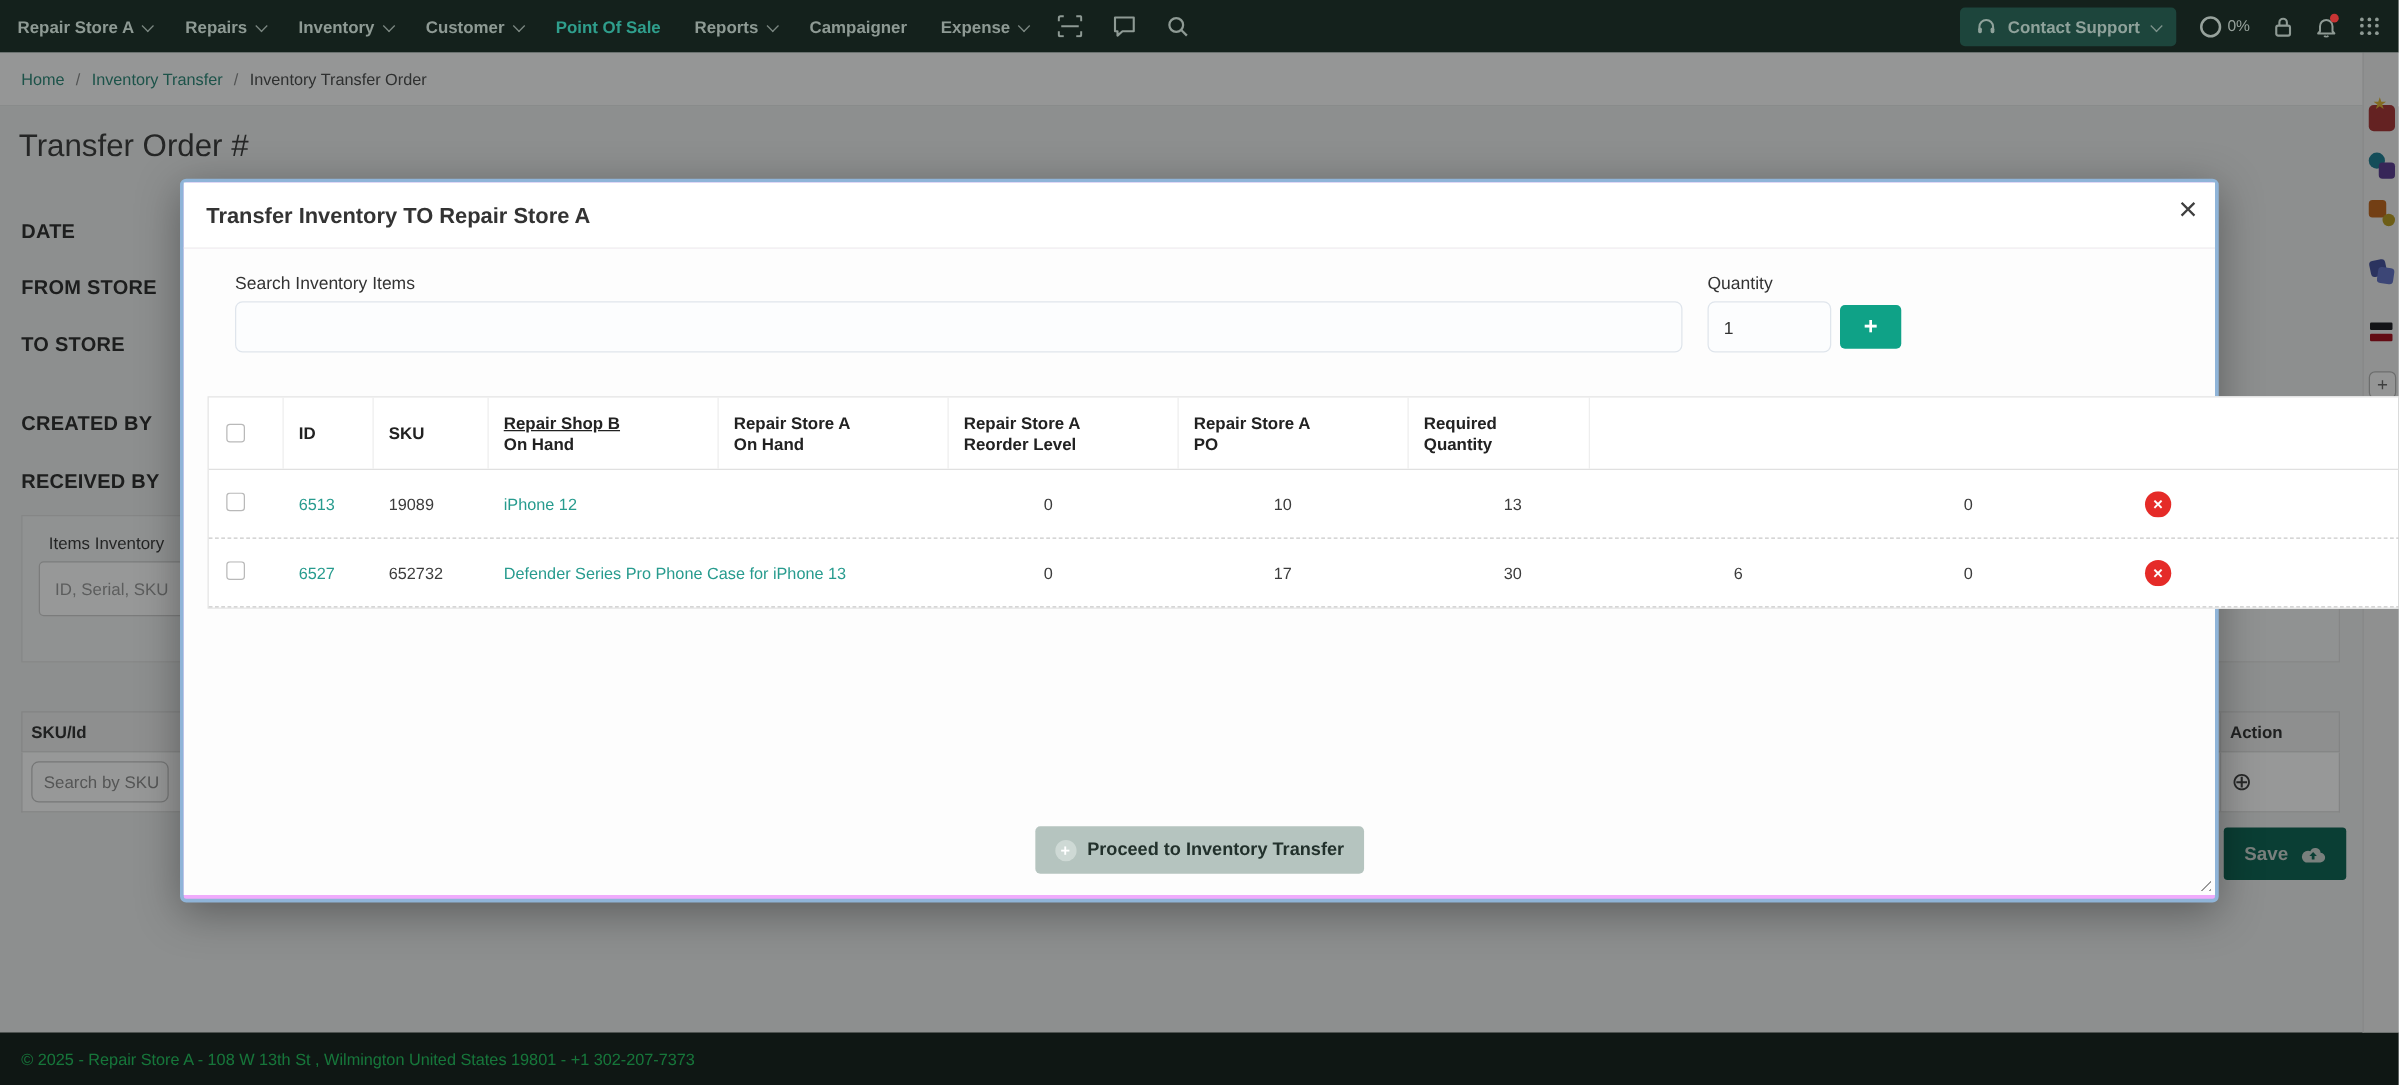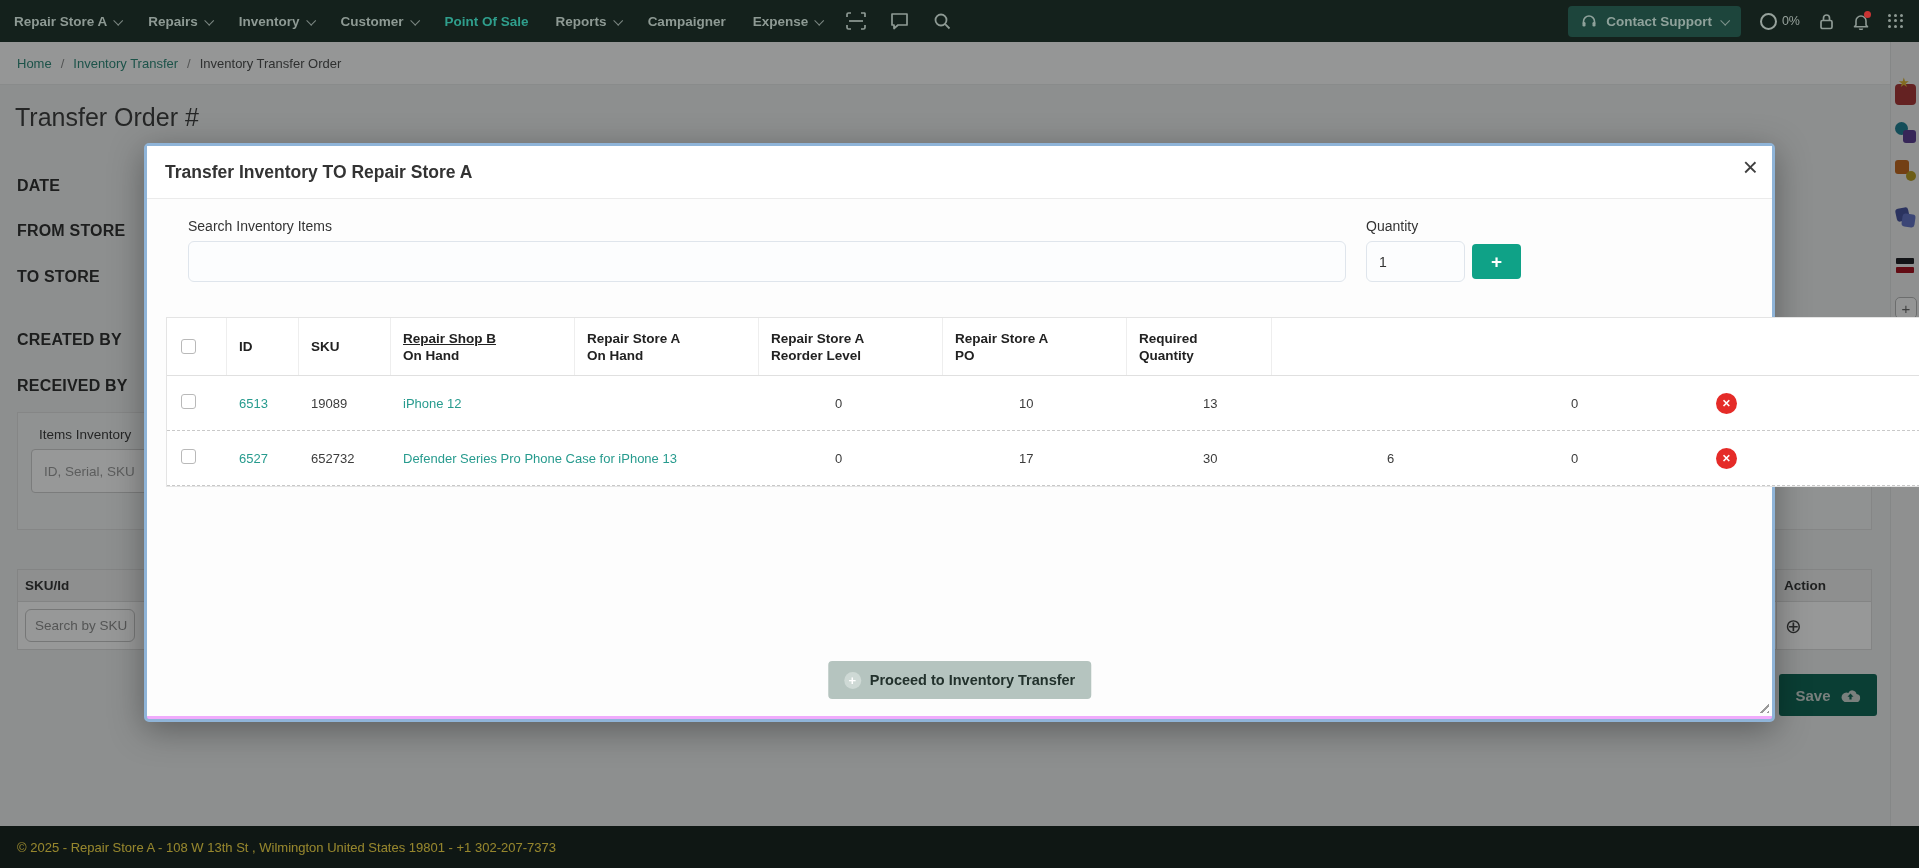--- a/index.html
+++ b/index.html
@@ -38,23 +38,23 @@
   .sku-head { display:flex; height:33px; background:#efefef; border:1px solid #dcdcdc; }
   .sku-head .hcell { display:flex; align-items:center; padding-left:7px; font-size:13.5px; font-weight:700; color:#333; }
   .sku-head .hcell.grow { flex:1; }
   .sku-head .hcell.action { width:95px; border-left:1px solid #dcdcdc; }
   .sku-body { display:flex; height:48px; background:#fff; border:1px solid #dcdcdc; border-top:none; }
   .sku-body .bcell.grow { flex:1; display:flex; align-items:center; padding-left:7px; }
   .sku-body .bcell.action { width:95px; border-left:1px solid #dcdcdc; display:flex; align-items:center; padding-left:8px; }
   .sku-input { width:110px; height:33px; border:1px solid #c6c6c6; border-radius:6px; background:transparent; padding-left:9px; font-size:13.5px; color:#555; font-family:inherit; }
   .sku-input::placeholder { color:#8d8d8d; }
   .add-circle { font-size:20px; color:#3f3f3f; line-height:1; cursor:pointer; }
-  .save-btn { position:absolute; left:1779px; top:662px; width:98px; height:42px; background:#0d6453; border:none; border-radius:3px; color:#ccd6d1; font-size:15px; font-weight:700; font-family:inherit; display:flex; align-items:center; justify-content:center; gap:9px; cursor:pointer; z-index:2;margin-top:12px; }
+  .save-btn { position:absolute; left:1779px; top:662px; width:98px; height:42px; background:#0d6453; border:none; border-radius:3px; color:#ccd6d1; font-size:15px; font-weight:700; font-family:inherit; display:flex; align-items:center; justify-content:center; gap:9px; cursor:pointer; z-index:2; }
   .footer { position:absolute; left:0; right:0; top:826px; height:42px; background:#15221d; display:flex; align-items:center; padding-left:17px; z-index:2; }
-  .footer span { color:#fde047; font-size:13px; }
+  .footer span { color:#22c55e; font-size:13px; }
 
   
   .right-strip { position:absolute; top:42px; right:0; width:29px; bottom:42px; background:#f1f2f2; border-left:1px solid #e1e2e2; z-index:3; }
   .strip-ico { position:absolute; left:4px; width:21px; height:21px; cursor:pointer; }
   .ico-crown { top:42px; background:#a83434; border-radius:4px; }
   .ico-crown b { position:absolute; top:-9px; left:3px; color:#dcb233; font-size:13px; font-weight:400; }
   .ico-duo { top:80px; }
   .ico-duo i { position:absolute; width:13px; height:13px; }
   .ico-duo .a { top:0; left:0; background:#1e7f93; border-radius:50%; }
   .ico-duo .b { bottom:0; right:0; background:#5a3c91; border-radius:3px; }

